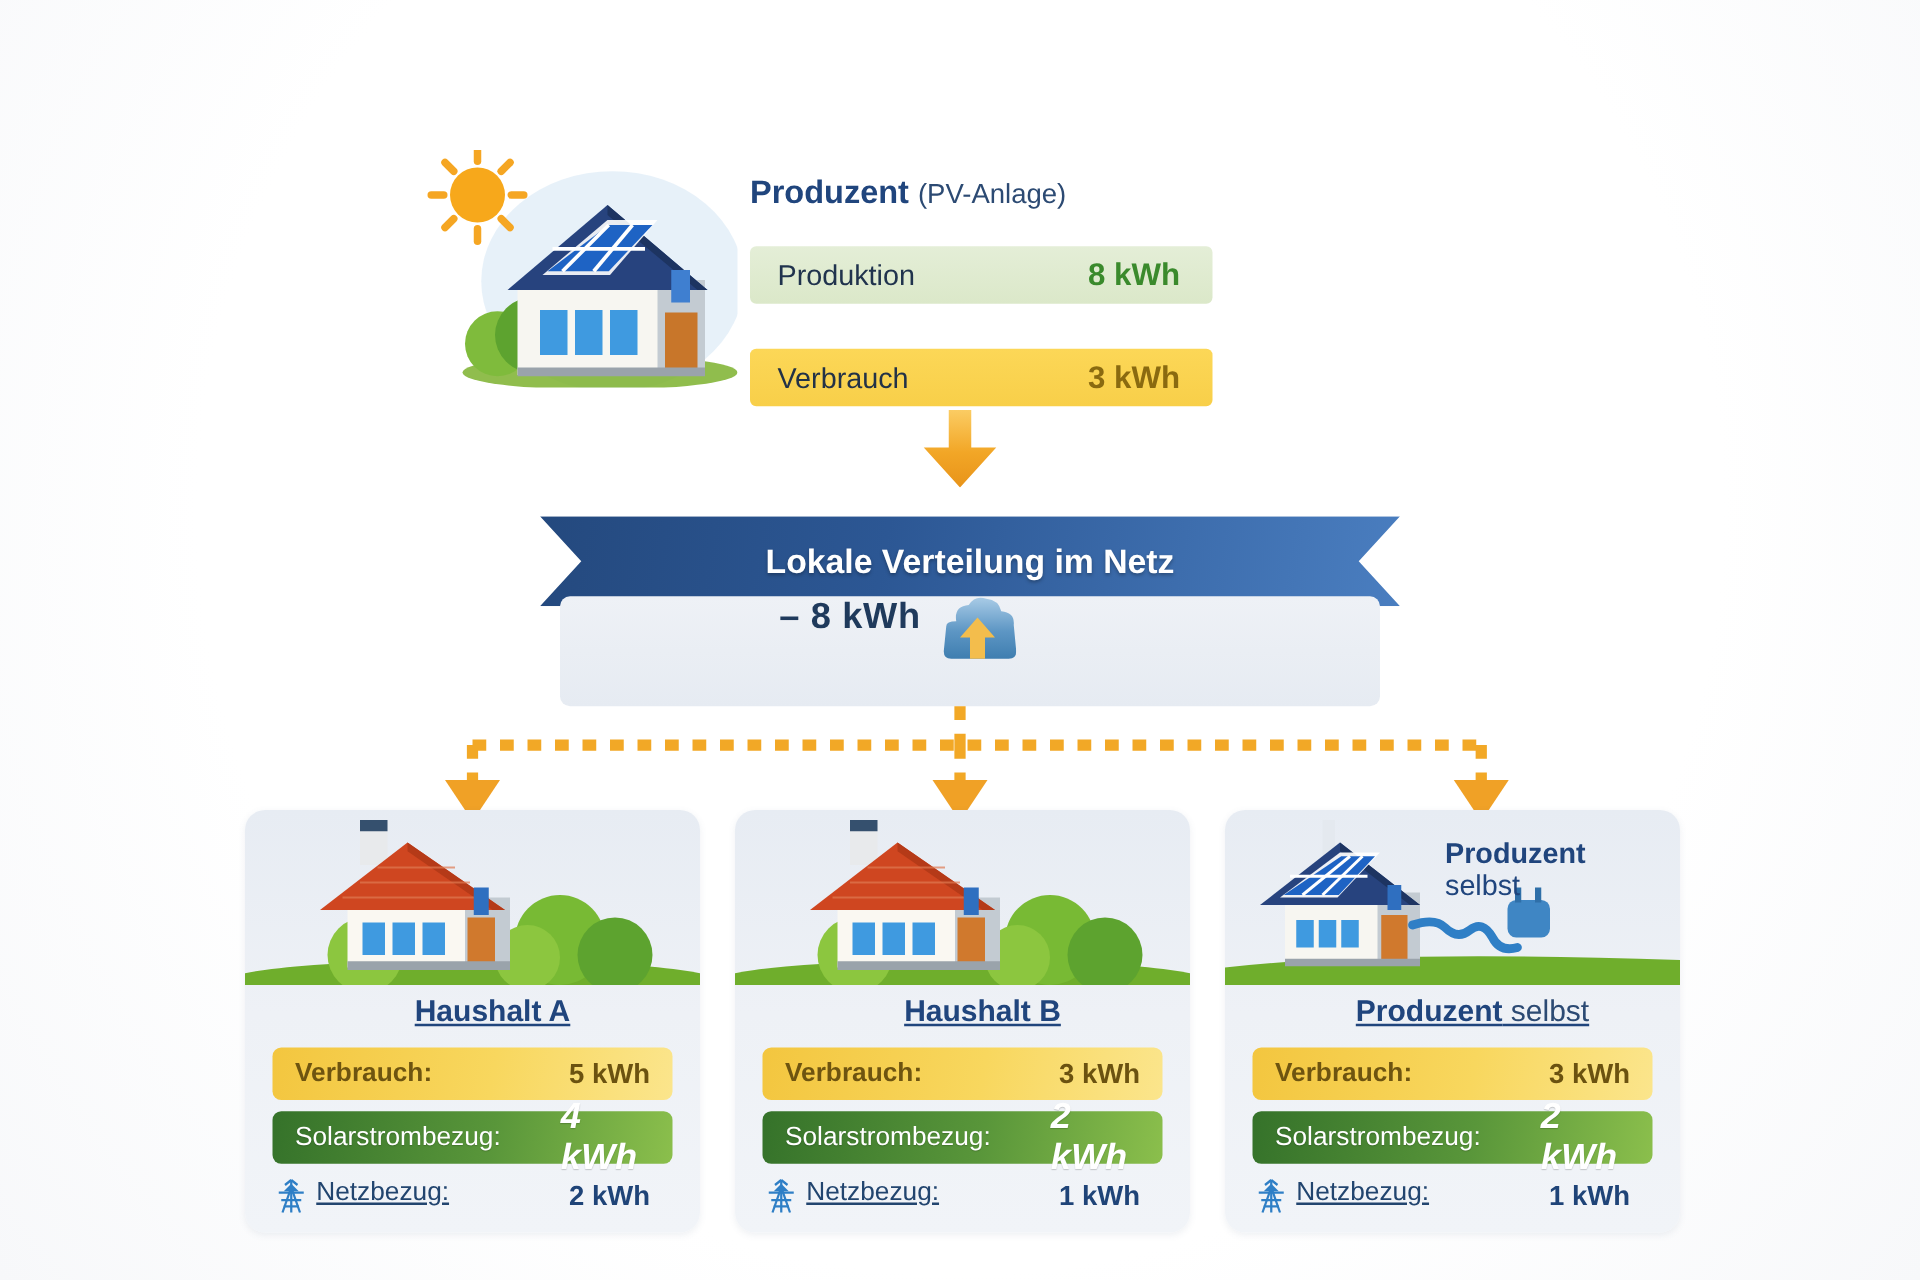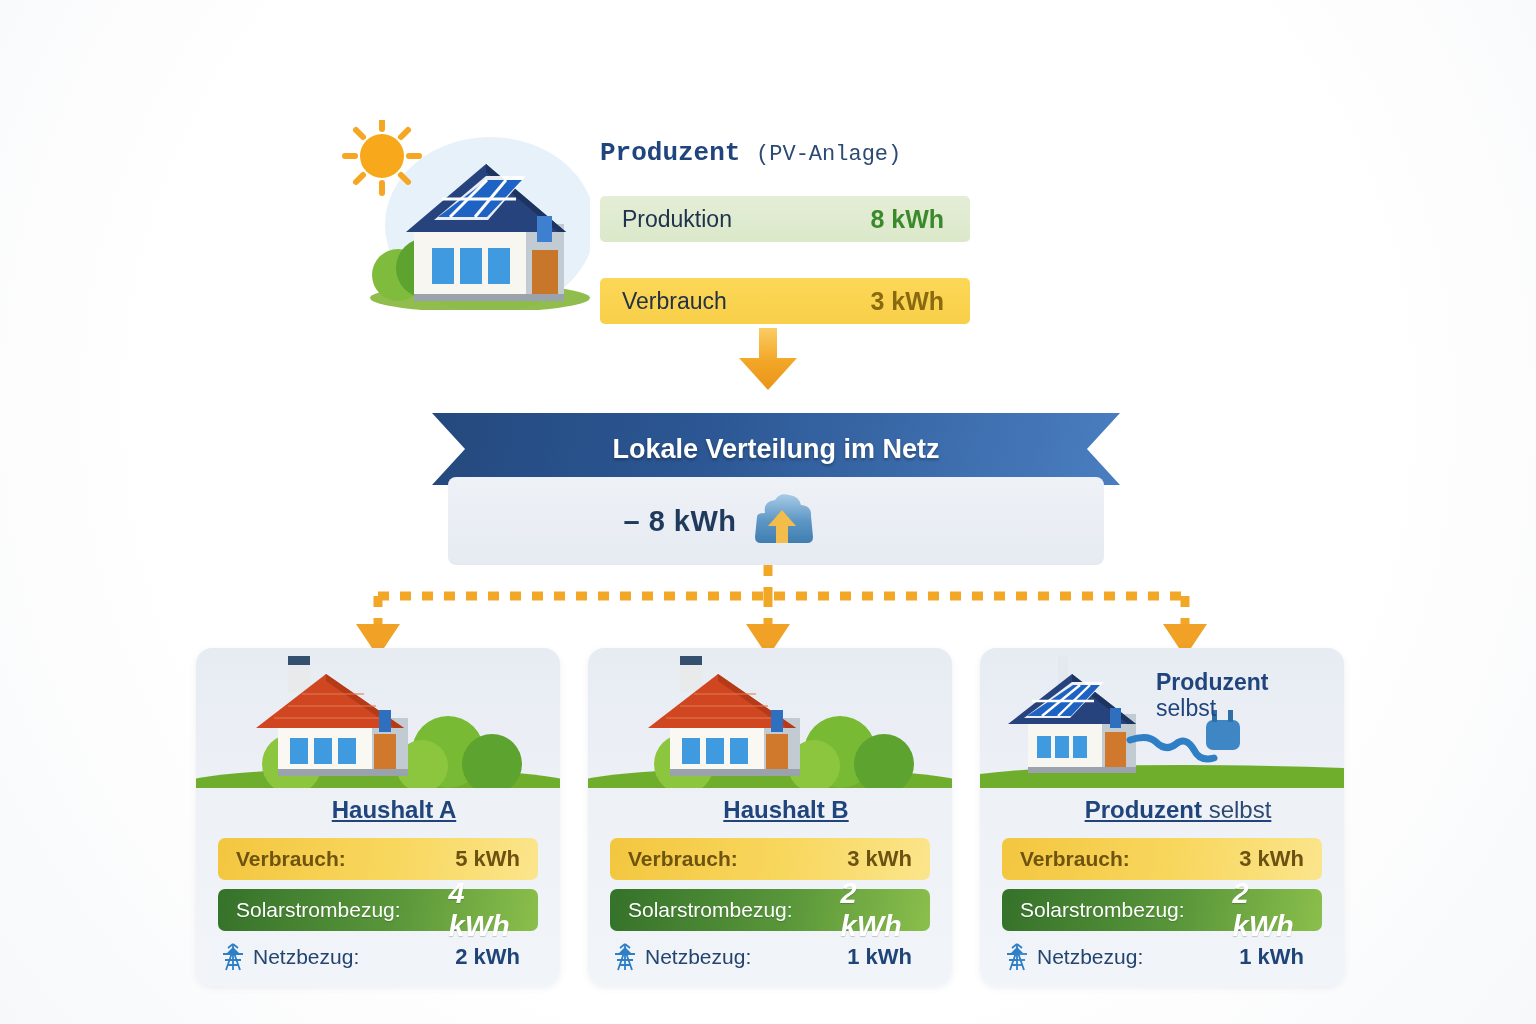--- a/index.html
+++ b/index.html
@@ -37,21 +37,21 @@
     background:linear-gradient(100deg,#24497e 0%,#2c5794 40%,#4a7ec0 100%);
     font-size:27px;
     -webkit-clip-path:polygon(0 0, 100% 0, 95.2% 50%, 100% 100%, 0 100%, 4.8% 50%);
     clip-path:polygon(0 0, 100% 0, 95.2% 50%, 100% 100%, 0 100%, 4.8% 50%);
   }
 
   
   #producer-section{position:absolute;left:330px;top:120px;width:640px;height:195px;}
   #producer-art{position:absolute;left:0;top:0;width:260px;height:190px;}
   #producer-info{position:absolute;left:270px;top:18px;width:370px;}
-  #producer-title{font-size:26px;color:#20457d;font-weight:bold;margin-bottom:21px;font-family:Liberation Mono, monospace;}
+  #producer-title{font-size:26px;color:#20457d;font-weight:bold;margin-bottom:21px;}
   #producer-title .sub{font-weight:normal;font-size:22px;color:#2c4a73;}
   .prow{
     height:46px;border-radius:5px;display:flex;align-items:center;
     padding:0 26px 0 22px;box-sizing:border-box;font-size:23px;
     justify-content:space-between;margin-bottom:8px;
   }
   #prod-row{background:linear-gradient(180deg,#e4eed7 0%,#dbe8c9 100%);color:#20334d;margin-top:28px;}
   #prod-row .val{color:#3a8a2c;font-weight:bold;font-size:25px;}
   #cons-row{background:linear-gradient(180deg,#fcd757 0%,#f8cf49 100%);color:#233247;margin-top:36px;}
   #cons-row .val{color:#8a6a10;font-weight:bold;font-size:25px;}
@@ -60,21 +60,21 @@
   #flow-arrow{position:absolute;left:735px;top:328px;width:66px;height:62px;}
 
   
   #grid-panel{
     position:absolute;left:448px;top:477px;width:656px;height:88px;
     background:linear-gradient(180deg,#eef1f6 0%,#e6ebf2 100%);
     border-radius:8px;
   }
   #grid-value-wrap{
     position:absolute;left:0;top:0;width:540px;height:88px;
-    display:flex;align-items:center;justify-content:center;gap:14px;
+    display:flex;justify-content:center;gap:14px;
   }
   #grid-value{font-size:29px;font-weight:bold;color:#1f3a5c;letter-spacing:.5px;}
 
   
   #connectors{position:absolute;left:0;top:560px;width:1536px;height:110px;}
 
   
   #cards{position:absolute;left:196px;top:648px;width:1148px;height:338px;
          display:flex;gap:28px;}
   .card{
@@ -98,21 +98,21 @@
   .bar-yellow{background:linear-gradient(100deg,#f3c63f 0%,#f8d75e 55%,#fbe58c 100%);
     color:#6e5410;font-weight:bold;}
   .bar-yellow .v{color:#6b5210;font-weight:bold;font-size:22px;}
   .bar-green{background:linear-gradient(100deg,#35722a 0%,#59963a 55%,#8bbf4c 100%);
     color:#ffffff;font-weight:normal;text-shadow:0 1px 1px rgba(0,0,0,.2);}
   .bar-green .v{color:#ffffff;font-weight:bold;font-size:29px;font-style:italic;}
   .grid-row{
     display:flex;align-items:center;justify-content:space-between;
     padding:2px 18px 0 2px;box-sizing:border-box;font-size:21px;color:#22456f;
   }
-  .grid-row .left{display:flex;align-items:center;gap:7px;}
+  .grid-row .left{display:flex;gap:7px;text-decoration:underline;}
   .grid-row .v{font-weight:bold;font-size:22px;color:#1f4478;}
   .pylon{width:26px;height:30px;flex:none;}
   .overlay-label{
     position:absolute;right:18px;top:22px;width:170px;text-align:left;
     font-size:23px;line-height:1.12;color:#20457d;font-weight:bold;
   }
   .overlay-label .light{font-weight:normal;}
 </style>
 </head>
 <body>

